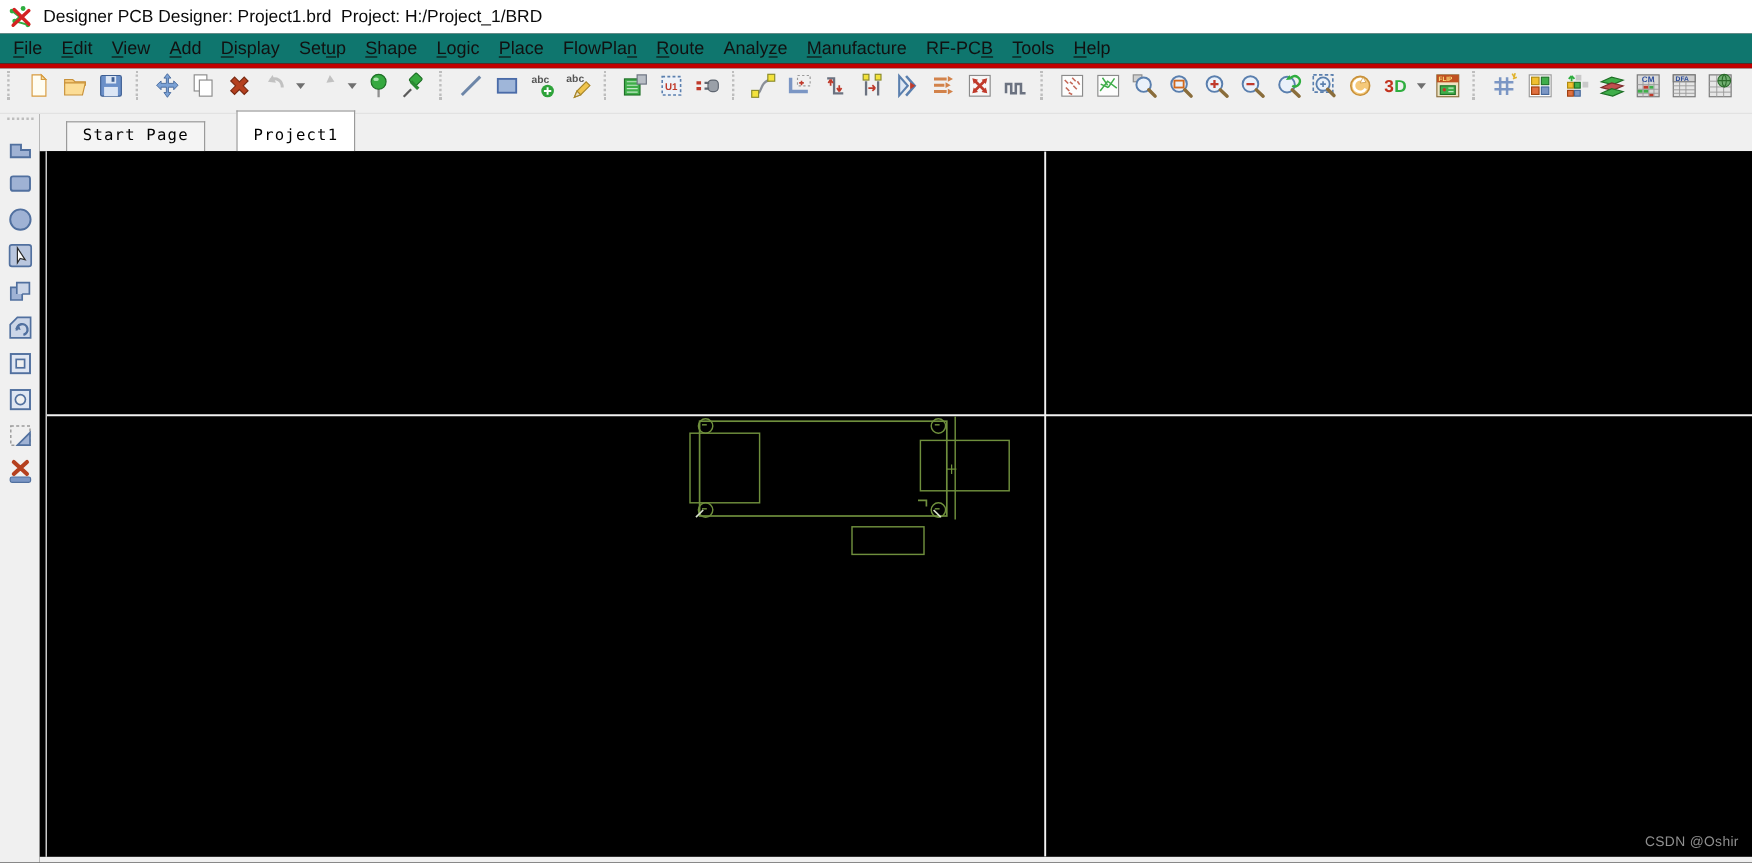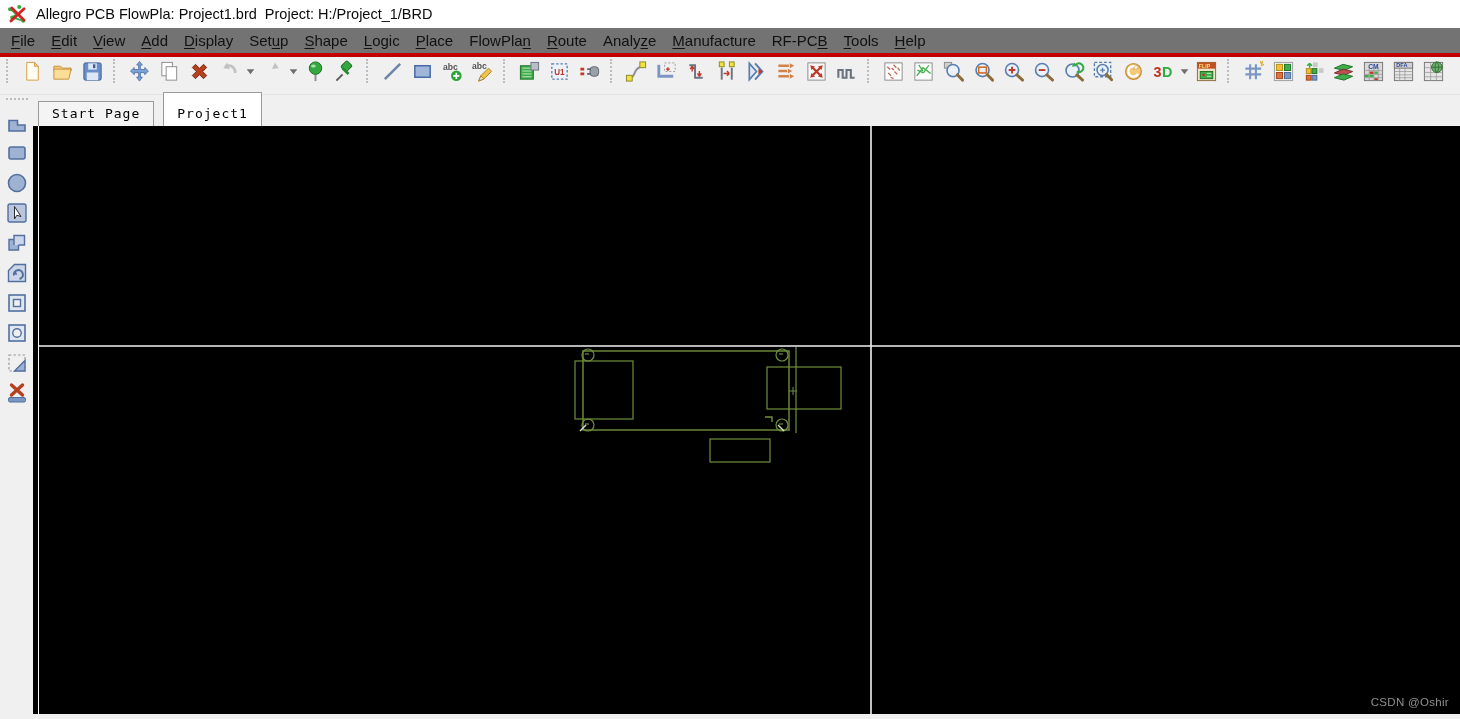--- a/index.html
+++ b/index.html
@@ -4,21 +4,21 @@
 <style>
   html,body{margin:0;padding:0;background:#888;}
   #app{position:relative;width:1460px;height:719px;background:#000;overflow:hidden;
        font-family:"Liberation Sans",sans-serif;-webkit-font-smoothing:antialiased;}
   
   .titlebar{position:absolute;top:0;left:0;right:0;height:28px;background:#fff;
     display:flex;align-items:center;gap:8px;padding-left:7px;box-sizing:border-box;}
   .titlebar .app-icon{width:21px;height:21px;flex:0 0 auto;}
   .titlebar .title-text{font-size:14.5px;color:#0a0a0a;white-space:pre;}
   
-  .menubar{position:absolute;top:28px;left:0;right:0;height:25px;background:#737373;
+  .menubar{position:absolute;top:28px;left:0;right:0;height:25px;background:#0f766e;
     display:flex;align-items:center;padding-left:3px;font-size:15px;color:#111;}
   .menu-item{padding:2px 8px;cursor:default;white-space:pre;}
   .menu-item u{text-underline-offset:2px;}
   .redline{position:absolute;top:53px;left:0;right:0;height:4px;background:#c00000;}
   
   .toolbar{position:absolute;top:57px;left:0;right:0;height:38px;background:#f0f0f0;
     display:flex;align-items:flex-start;overflow:hidden;border-bottom:1px solid #e2e2e2;box-sizing:border-box;}
   .tgroup{display:flex;align-items:center;}
   .tgrip{width:4px;height:24px;border-left:2px dotted #bdbdbd;margin:0 5px 0 6px;}
   .tbtn{width:26px;height:28px;margin:0 2px;display:flex;align-items:center;justify-content:center;border-radius:2px;}
@@ -30,21 +30,21 @@
     display:flex;flex-direction:column;align-items:center;padding-top:3px;box-sizing:border-box;}
   .sgrip{width:22px;height:5px;border-top:2px dotted #bdbdbd;margin-bottom:5px;}
   .sbtn{width:26px;height:25px;margin-bottom:5px;display:flex;align-items:center;justify-content:center;}
   .sbtn svg{width:24px;height:24px;}
   
   .main{position:absolute;left:33px;top:95px;right:0;bottom:0;}
   .tabbar{position:absolute;top:0;left:0;right:0;height:31px;background:#f0f0f0;
     display:flex;align-items:flex-end;padding-left:5px;box-sizing:border-box;}
   .tab{font-family:"DejaVu Sans Mono",monospace;font-size:13px;color:#000;
     border:1px solid #9a9a9a;border-bottom:none;background:#f4f4f4;
-    padding:4px 13px 5px 13px;margin-right:9px;letter-spacing:1px;}
+    padding:4px 13px 5px 13px;margin-right:9px;letter-spacing:1px;margin-left:17px;}
   .tab.active{background:#fff;padding-top:13px;}
   .canvas{position:absolute;left:5px;top:31px;right:0;bottom:5px;background:#000;
     border-left:1px solid #fafafa;box-sizing:border-box;overflow:hidden;}
   .canvas svg{position:absolute;left:0;top:0;}
   .watermark{position:absolute;right:11px;bottom:6px;font-size:11.5px;color:#8f8f8f;letter-spacing:.3px;padding-left:42px;}
   .bottomstrip{position:absolute;left:0;right:0;bottom:0;height:5px;background:#f0f0f0;}
 </style>
 </head>
 <body>
 
@@ -54,21 +54,21 @@
     <span class="app-icon">
       <svg viewBox="0 0 24 24" width="21" height="21">
         <path d="M3.5 6l7 5.5-4.5 4 12.5 3.5" stroke="#2fae3f" stroke-width="1.8" fill="none"></path>
         <circle cx="3.5" cy="6" r="2.3" fill="#2fae3f"></circle>
         <circle cx="6" cy="15.5" r="2.3" fill="#2fae3f"></circle>
         <circle cx="18.5" cy="19" r="2.3" fill="#2fae3f"></circle>
         <circle cx="14" cy="3.5" r="2.3" fill="#2fae3f"></circle>
         <path d="M4.5 19.5L19.5 5.5M5.5 4.5l14 14" stroke="#d42222" stroke-width="3.2" stroke-linecap="round" fill="none"></path>
       </svg>
     </span>
-    <span class="title-text">Allegro PCB FlowPla: Project1.brd  Project: H:/Project_1/BRD</span>
+    <span class="title-text">Designer PCB Designer: Project1.brd  Project: H:/Project_1/BRD</span>
   </div>
 
   <nav class="menubar" id="menubar">
       <span class="menu-item"><u>F</u>ile</span>
       <span class="menu-item"><u>E</u>dit</span>
       <span class="menu-item"><u>V</u>iew</span>
       <span class="menu-item"><u>A</u>dd</span>
       <span class="menu-item"><u>D</u>isplay</span>
       <span class="menu-item">Set<u>u</u>p</span>
       <span class="menu-item"><u>S</u>hape</span>

